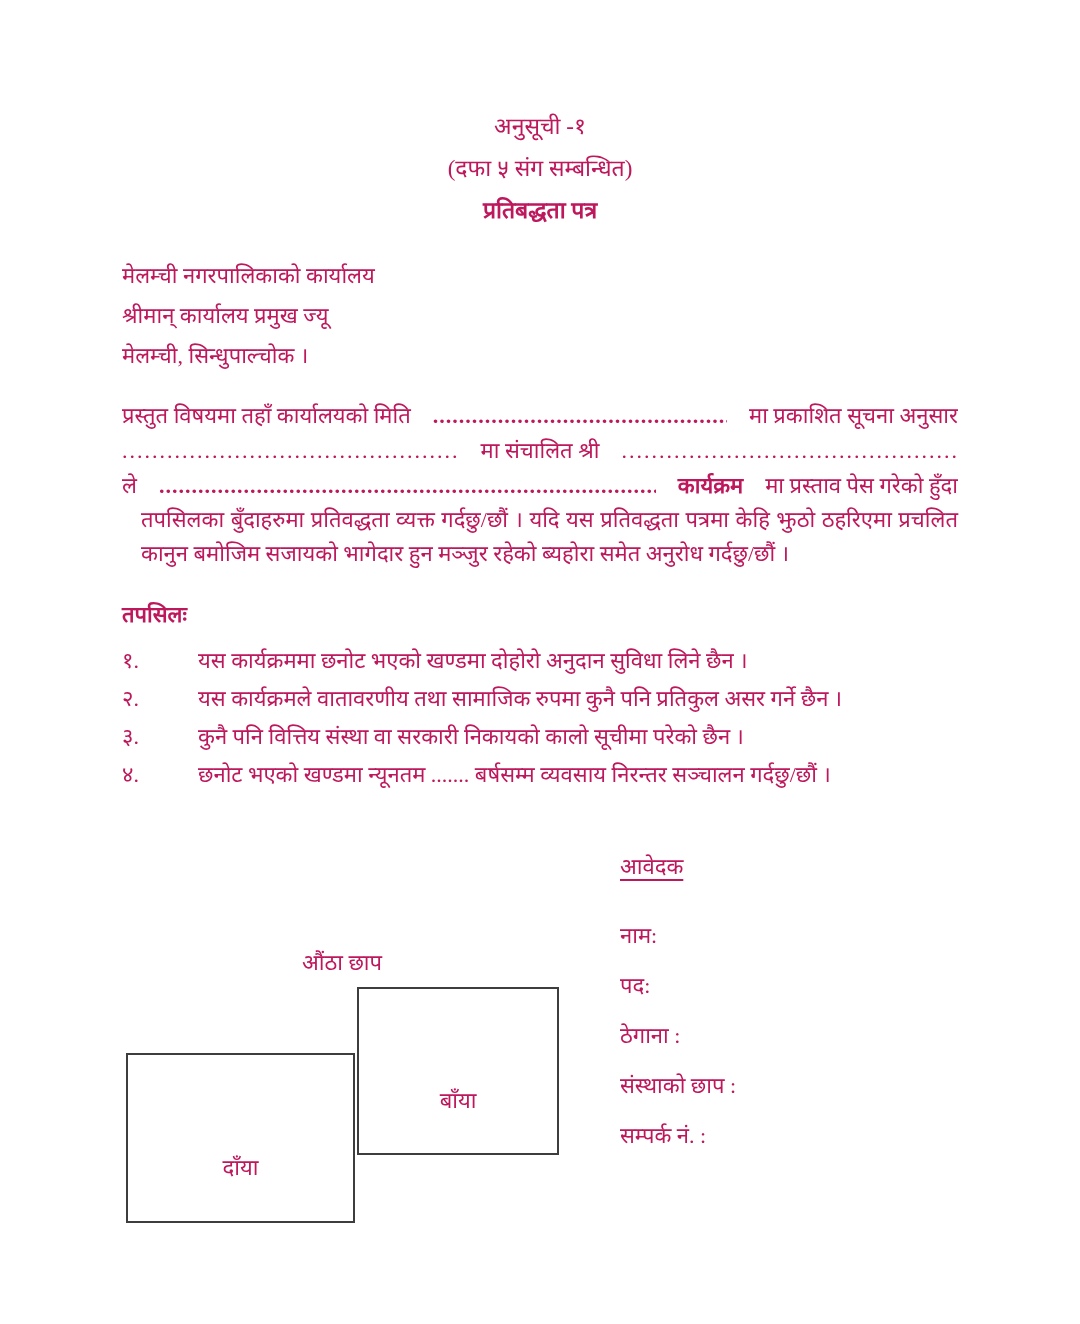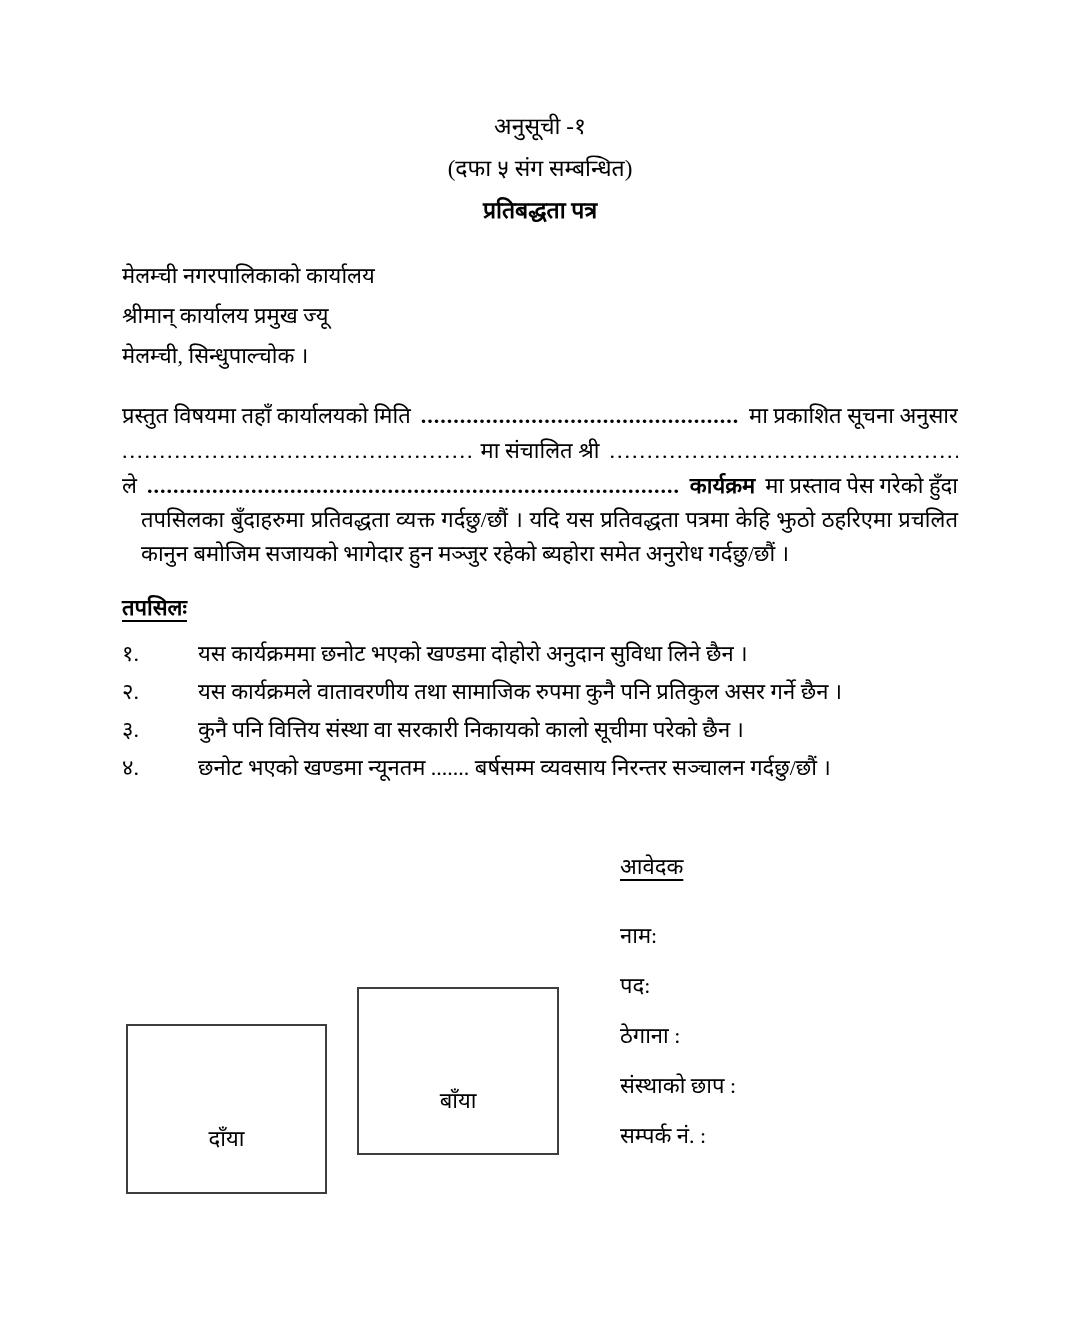--- a/index.html
+++ b/index.html
@@ -1,21 +1,21 @@
 <!DOCTYPE html>
 <html lang="ne"><head>
 <meta charset="utf-8">
 <style>
   html, body { margin: 0; padding: 0; background: #ffffff; }
   .page {
     position: relative;
     width: 1080px;
     height: 1324px;
     background: #ffffff;
-    color: #000000;
+    color: #be185d;
     font-family: "Liberation Serif", "DejaVu Serif", serif;
     font-size: 22px;
     overflow: hidden;
   }
   .content {
     position: absolute;
     left: 122px;
     top: 106px;
     width: 836px;
   }
@@ -27,39 +27,39 @@
   }
   .addressee { margin-top: 24px; line-height: 40px; }
   .para { margin-top: 22px; }
   .flexline {
     display: flex;
     align-items: center;
     white-space: nowrap;
     line-height: 35px;
     height: 35px;
     overflow: hidden;
+    gap: 12px;
   }
   .seg { flex: 0 0 auto; }
   .leader {
     flex: 1 1 auto;
     min-width: 0;
     overflow: hidden;
     letter-spacing: 2px;
     margin: 0 10px;
   }
   .leader.bold { font-weight: bold; letter-spacing: 1px; }
   .leader.lead-start { margin-left: 0; }
   .leader.lead-end { margin-right: 0; }
   .leader.grow-more { flex-grow: 1.2; }
   .boldword { font-weight: bold; margin-right: 10px; }
   .para-rest { text-align: justify; line-height: 34px; margin-left: 19px; }
   .tapasil-heading {
-    margin-top: 20px;
+    margin-top: 27px;
     font-weight: bold;
-    text-decoration: underline;
     text-underline-offset: 5px;
     text-decoration-thickness: 2px;
     display: inline-block;
   }
   .list { margin-top: 14px; }
   .list-item { display: flex; line-height: 38px; }
   .list-num { flex: 0 0 36px; }
   .list-text { flex: 1 1 auto; margin-left: 40px; }
   
   .thumb-caption {
@@ -67,21 +67,21 @@
     left: 126px;
     width: 432px;
     top: 946px;
     text-align: center;
   }
   .thumb-box {
     position: absolute;
     border: 2px solid #3d3d3d;
     background: #ffffff;
   }
-  .thumb-box.right-hand { left: 126px; top: 1024px; width: 197px; height: 166px; }
+  .thumb-box.right-hand { left: 126px; top: 1053px; width: 197px; height: 166px; padding-left: 28px; }
   .thumb-box.left-hand  { left: 357px; top: 987px; width: 198px; height: 164px; }
   .thumb-box .box-label {
     position: absolute;
     left: 0; right: 0;
     top: 58%;
     text-align: center;
   }
   .applicant { position: absolute; left: 620px; top: 850px; }
   .applicant-heading {
     font-weight: normal;
@@ -148,20 +148,21 @@
         <span class="list-num">३.</span>
         <span class="list-text">कुनै पनि वित्तिय संस्था वा सरकारी निकायको कालो सूचीमा परेको छैन ।</span>
       </div>
       <div class="list-item">
         <span class="list-num">४.</span>
         <span class="list-text">छनोट भएको खण्डमा न्यूनतम ....... बर्षसम्म व्यवसाय निरन्तर सञ्चालन गर्दछु/छौं ।</span>
       </div>
     </div>
   </div>
 
+  <div class="thumb-caption">औंठा छाप</div>
 
   <div class="thumb-box right-hand">
     <span class="box-label">दाँया</span>
   </div>
   <div class="thumb-box left-hand">
     <span class="box-label">बाँया</span>
   </div>
 
   <div class="applicant">
     <span class="applicant-heading">आवेदक</span>

